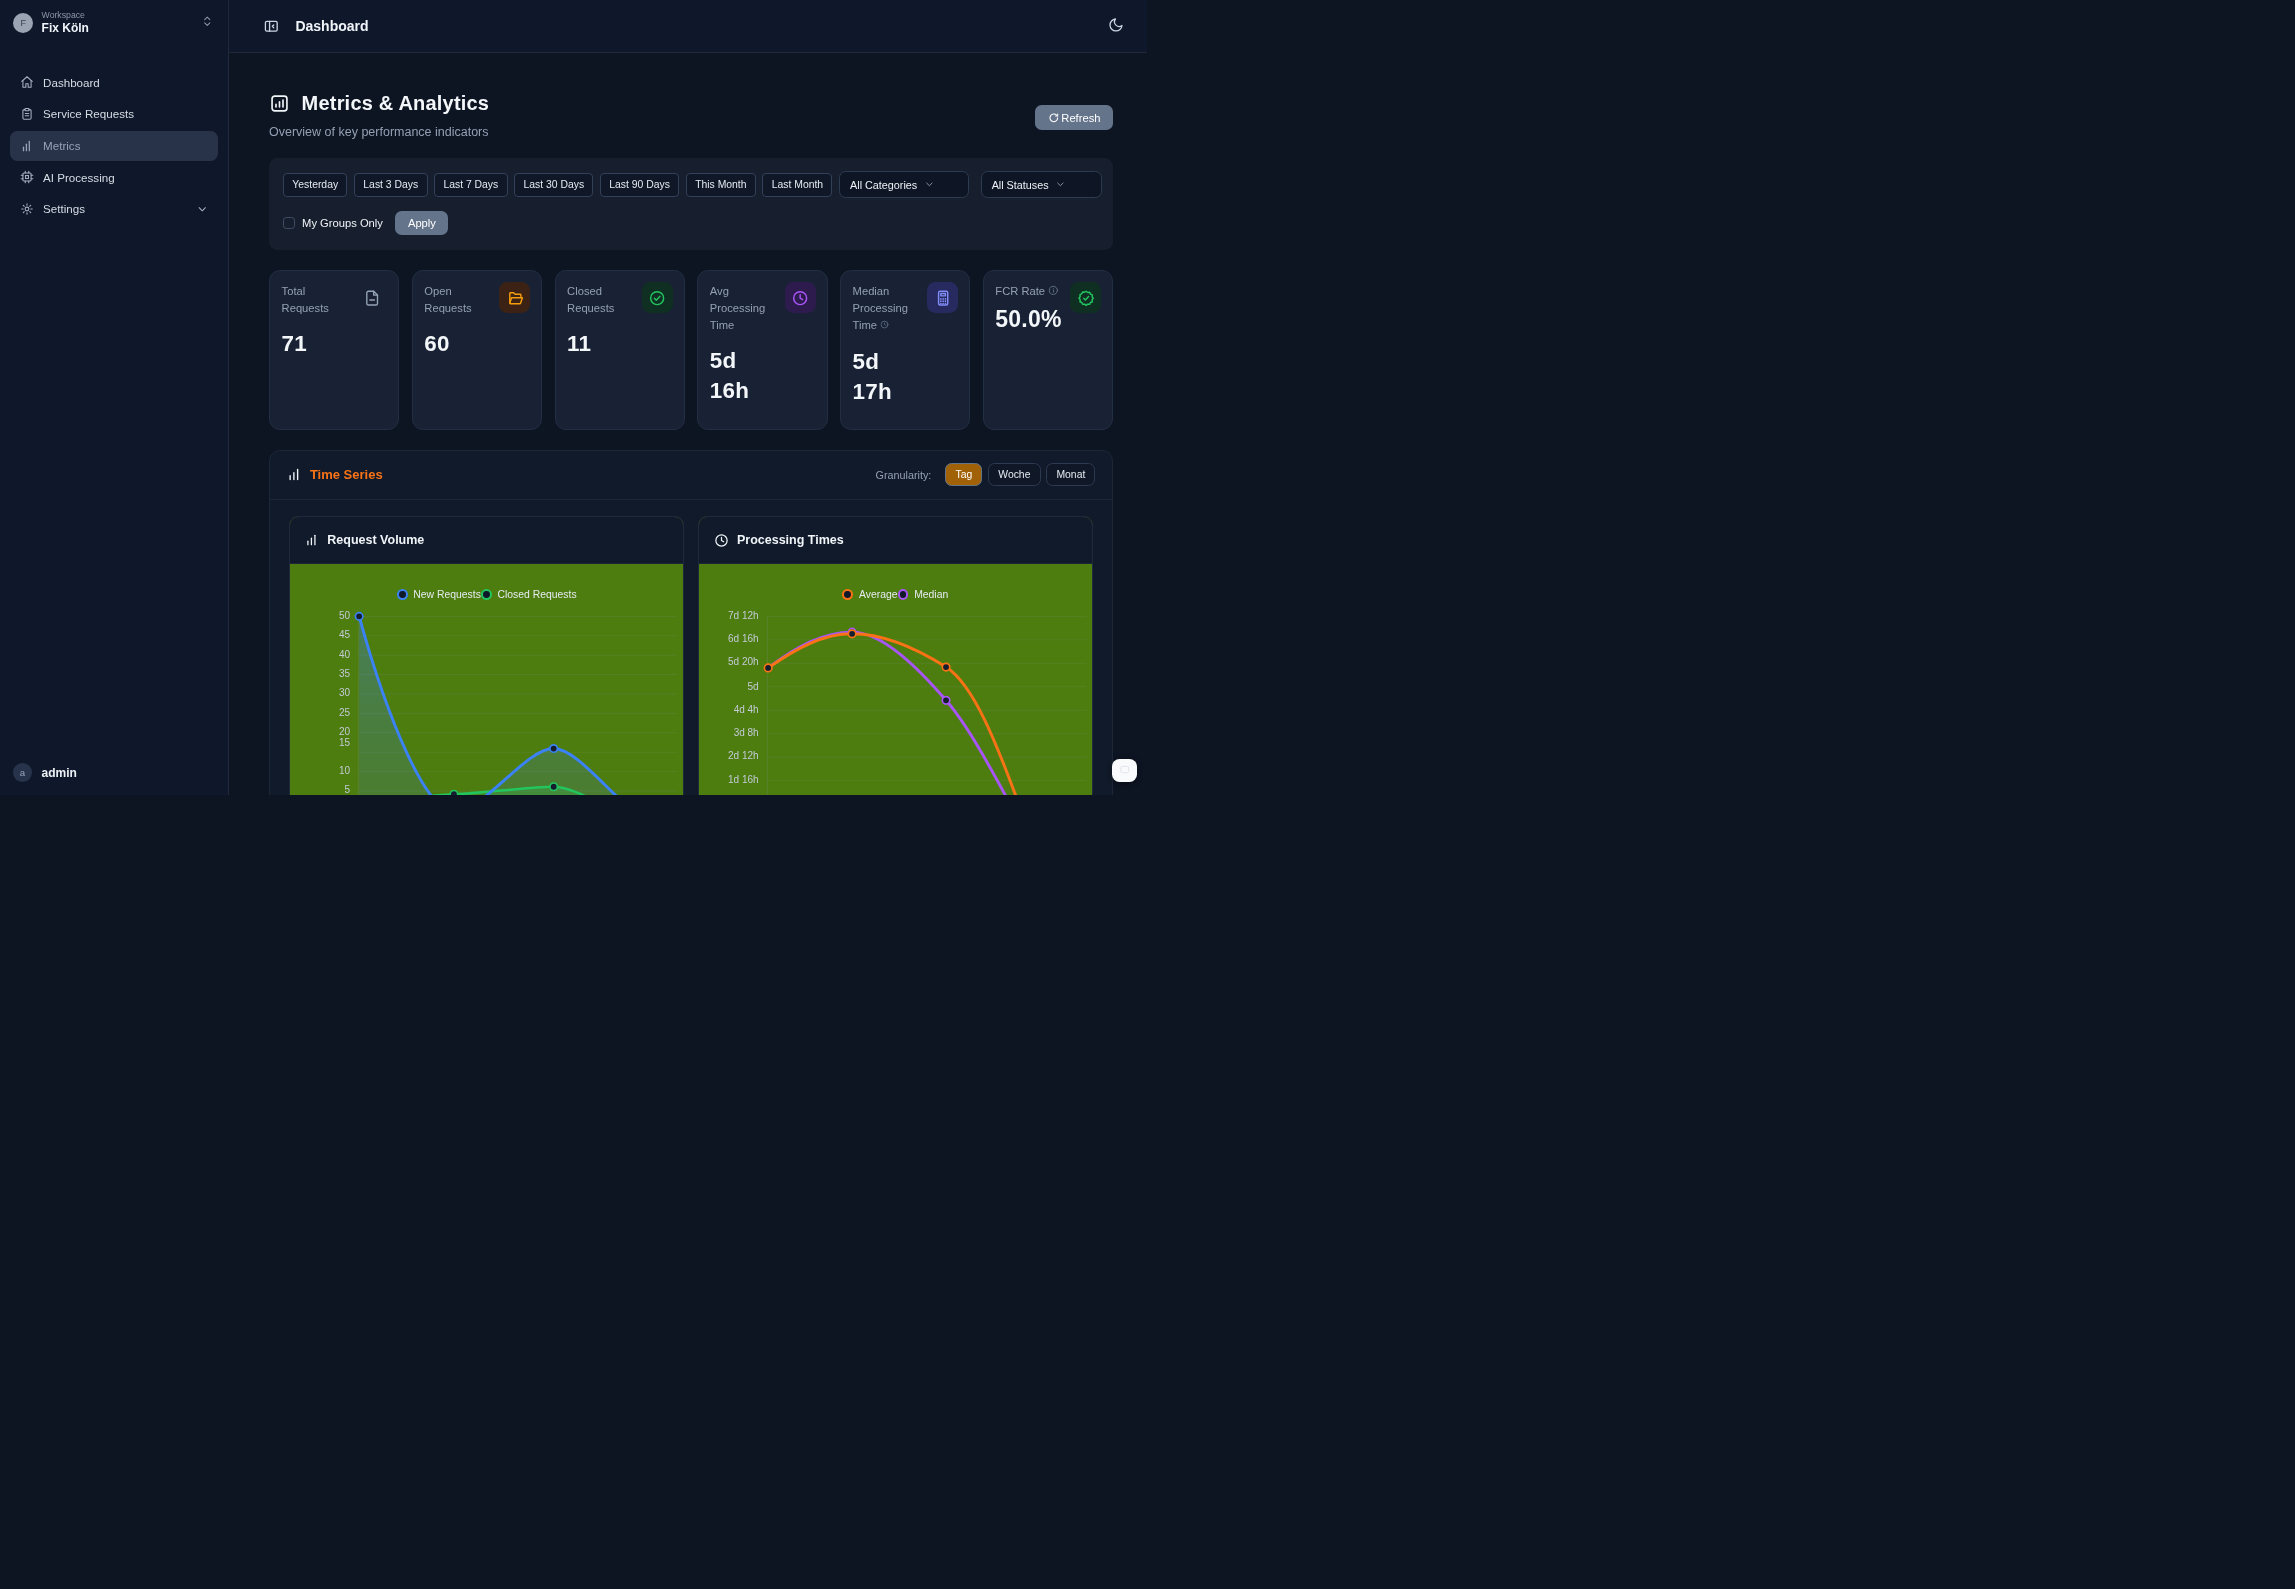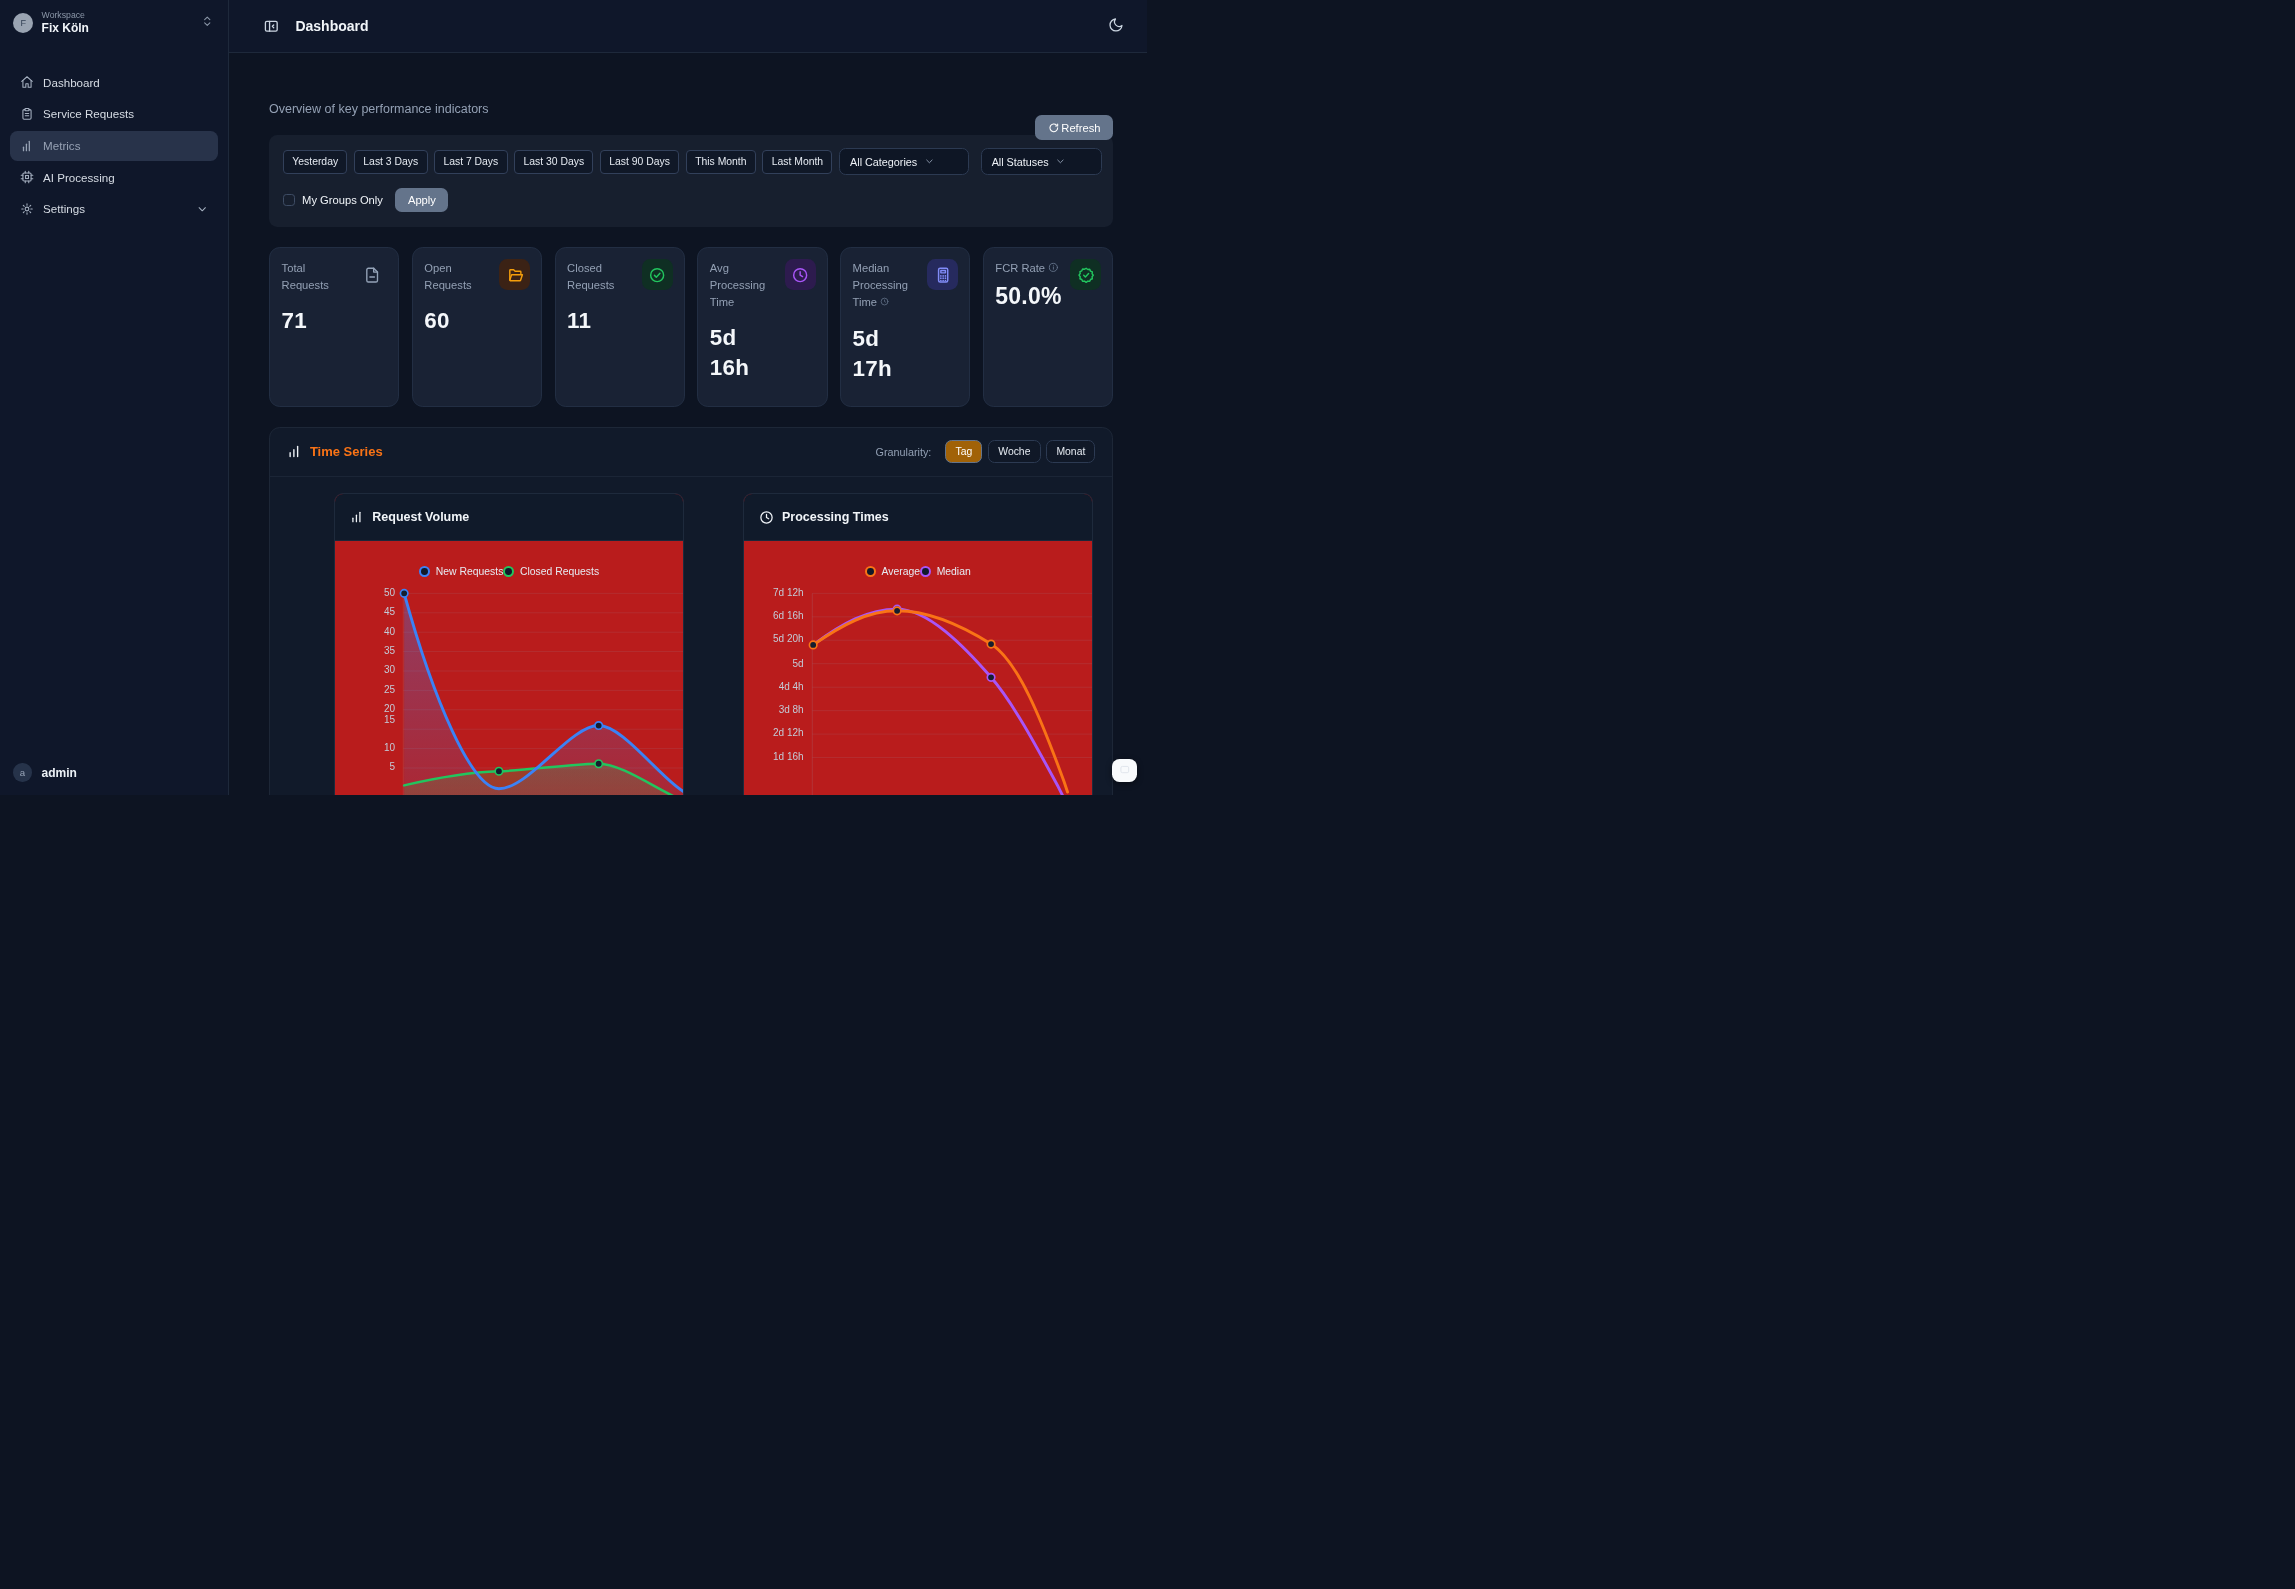--- a/index.html
+++ b/index.html
@@ -65,21 +65,21 @@
   
   .ts-panel{margin-top:20px;background:#111a2a;border:0.8px solid #1d2737;border-radius:10.8px;height:465px;overflow:hidden;}
   .ts-head{display:flex;align-items:center;padding:12.5px 16.6px;border-bottom:0.8px solid #1b2536;}
   .ts-title{font-size:13px;font-weight:bold;color:#f97316;margin-left:8.3px;}
   .ts-head .grow{flex:1;}
   .gran-label{font-size:10.8px;color:#93a0b4;margin-right:8.3px;}
   .gran-btn{background:#101827;border:0.8px solid #2c3a52;color:#e5eaf1;font-size:10.4px;padding:5px 9.1px;border-radius:6.6px;margin-left:5.8px;cursor:pointer;font-family:inherit;}
   .gran-btn.active{background:#a16207;border-color:#64748b;color:#fff;}
 
   .charts-row{display:flex;gap:13.3px;padding:16.6px 19px;}
-  .chart-card{flex:1 1 0;background:#b91c1c;border:0.8px solid #1e2a3c;border-radius:9.1px;height:382px;overflow:hidden;margin-left:45px;}
+  .chart-card{flex:1 1 0;background:#4d7c0f;border:0.8px solid #1e2a3c;border-radius:9.1px;height:382px;overflow:hidden;}
   .cc-head{display:flex;align-items:center;height:47px;padding:0 15px;background:#101a2a;border-bottom:0.8px solid #1c2739;}
   .cc-title{font-size:12.5px;font-weight:bold;color:#f1f5f9;margin-left:8.3px;}
   .plot{position:relative;height:335px;}
   .legend{position:absolute;left:0;right:0;top:25px;display:flex;justify-content:center;z-index:2;}
   .leg-item{display:flex;align-items:center;gap:5.8px;font-size:10.4px;color:#e6ebf2;}
   .leg-ring{width:10.8px;height:10.8px;border-radius:50%;border:2.5px solid;background:#10192a;}
   .ylabel{position:absolute;left:0;width:60px;text-align:right;font-size:10px;color:#c3cbd7;height:13.3px;line-height:13.3px;z-index:2;}
   .plot svg{position:absolute;left:0;top:0;}
 
   
@@ -185,20 +185,29 @@
           <svg width="16" height="16" viewBox="0 0 24 24" fill="none" stroke="currentColor" stroke-width="1.9" stroke-linecap="round" stroke-linejoin="round">
               <path d="M21 12.79A9 9 0 1 1 11.21 3 7 7 0 0 0 21 12.79z"></path>
             </svg>
         </span>
       </button>
     </div>
 
     <div class="content">
 
       <div class="page-head">
+        <div class="ph-row">
+          <span style="color:#f1f5f9;display:flex;">
+            <svg width="21" height="21" viewBox="0 0 24 24" fill="none" stroke="currentColor" stroke-width="1.9" stroke-linecap="round" stroke-linejoin="round">
+                <rect x="3.5" y="3.5" width="17" height="17" rx="3"></rect>
+                <path d="M8 16v-3M12 16v-6M16 16V8"></path>
+              </svg>
+          </span>
+          <span class="ph-title">Metrics &amp; Analytics</span>
+        </div>
         <div class="ph-sub">Overview of key performance indicators</div>
         <button class="refresh-btn">
           <span style="display:flex;">
             <svg width="11.6" height="11.6" viewBox="0 0 24 24" fill="none" stroke="currentColor" stroke-width="2.2" stroke-linecap="round" stroke-linejoin="round">
                 <path d="M20 12a8 8 0 1 1-2.34-5.66"></path>
                 <path d="M20 4v4.3h-4.3"></path>
               </svg>
           </span>
           <span>Refresh</span>
         </button>

